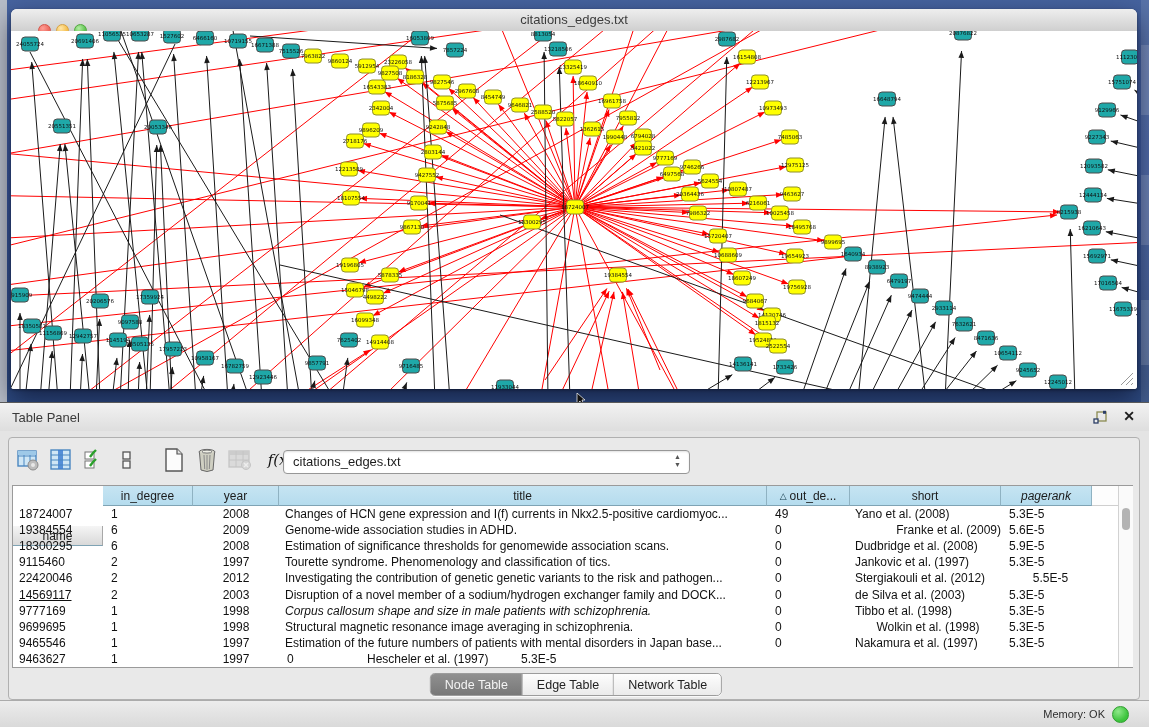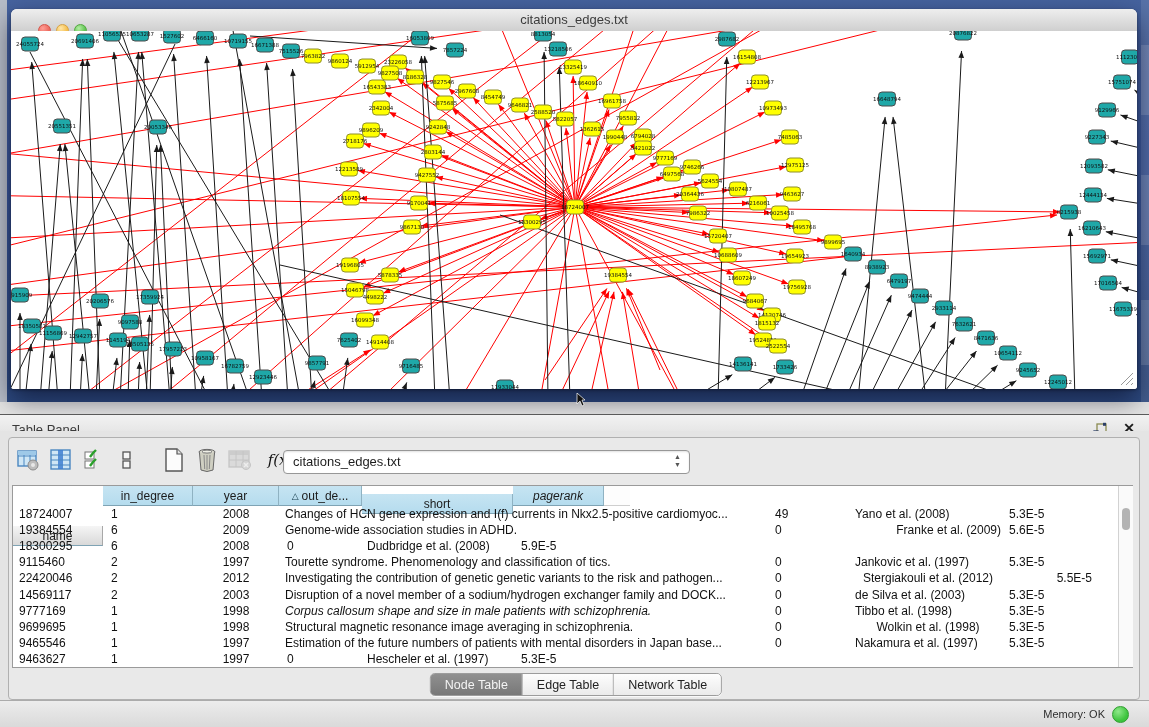--- a/index.html
+++ b/index.html
@@ -17,21 +17,21 @@
   #titlebar{position:absolute;left:0;top:0;right:0;height:22px;border-radius:6px 6px 0 0;
             background:linear-gradient(180deg,#eeeeee,#cfcfcf);border-bottom:1px solid #8f8f8f;}
   #title-text{position:absolute;left:0;right:0;top:3px;text-align:center;font-size:13px;color:#3c3c3c;}
   .tl{position:absolute;top:15px;width:11px;height:11px;border-radius:50%;}
   #tl-close{left:27px;background:radial-gradient(circle at 35% 30%,#ff9d95,#ec6a5e 60%);border:1px solid #d5544a;}
   #tl-min{left:45px;background:radial-gradient(circle at 35% 30%,#ffe6a8,#f5bf4f 60%);border:1px solid #d6a243;}
   #tl-zoom{left:63px;background:radial-gradient(circle at 35% 30%,#b5eea4,#61c554 60%);border:1px solid #52a73e;}
   #graph-wrap{position:absolute;left:0;top:22px;width:1126px;height:358px;overflow:hidden;background:#fff;border-radius:0 0 3px 3px;}
   #resize-grip line{stroke:#9a9a9a;stroke-width:1;}
   
-  #panel-header{position:absolute;left:0;top:414px;width:1149px;height:29px;
+  #panel-header{position:absolute;left:0;top:402px;width:1149px;height:29px;
                 background:linear-gradient(180deg,#f2f2f2,#dddddd);border-top:1px solid #5a5a5a;border-bottom:1px solid #c2c2c2;}
   #panel-title{position:absolute;left:12px;top:7px;font-size:13px;color:#3a3a3a;}
   #float-btn{position:absolute;right:40px;top:7px;width:16px;height:16px;cursor:default;}
   #close-btn{position:absolute;right:14px;top:5px;font-size:14px;font-weight:bold;color:#1c1c1c;}
   #panel-body{position:absolute;left:0;top:431px;width:1149px;height:269px;background:#e4e4e4;}
   #inner-panel{position:absolute;left:8px;top:437px;width:1132px;height:263px;background:#e9e9e9;
                border:1px solid #b0b0b0;border-radius:4px;box-sizing:border-box;}
   
   #toolbar{position:absolute;left:14px;top:444px;height:32px;display:flex;align-items:center;gap:6px;}
   .tb-btn{width:27px;height:28px;display:flex;align-items:center;justify-content:center;background:transparent;border:none;padding:0;}
@@ -1324,25 +1324,28 @@
 <div id="thead">
     <div class="th gray" style="width: 90px; margin-top: 40px;">
       <span>name</span>
     </div>
     <div class="th" style="width: 90px;">
       <span>in_degree</span>
     </div>
     <div class="th" style="width: 86px;">
       <span>year</span>
     </div>
+    <div class="th" style="width: 488px;">
+      <span>title</span>
+    </div>
     <div class="th" style="width: 83px;">
       <span class="sort">△</span>
       <span>out_de...</span>
     </div>
-    <div class="th" style="width: 151px; margin-top: 8px;">
+    <div class="th" style="width: 151px;">
       <span>short</span>
     </div>
     <div class="th" style="width: 91px; font-style: italic;">
       <span>pagerank</span>
     </div>
     <div class="th filler" style="width: 26px;"></div>
   </div>
 <div id="tbody">
     <div class="tr">
       <div class="td" style="width: 90px; text-align: left; padding-left: 6px;">18724007</div>
@@ -1359,44 +1362,45 @@
       <div class="td" style="width: 86px; text-align: center;">2009</div>
       <div class="td" style="width: 488px; text-align: left; padding-left: 6px;">Genome-wide association studies in ADHD.</div>
       <div class="td" style="width: 83px; text-align: left; padding-left: 8px;">0</div>
       <div class="td" style="width: 151px; text-align: right; padding-left: 5px;">Franke et al. (2009)</div>
       <div class="td" style="width: 91px; text-align: left; padding-left: 8px;">5.6E-5</div>
     </div>
     <div class="tr">
       <div class="td" style="width: 90px; text-align: left; padding-left: 6px;">18300295</div>
       <div class="td" style="width: 90px; text-align: left; padding-left: 8px;">6</div>
       <div class="td" style="width: 86px; text-align: center;">2008</div>
+      <div class="td" style="width: 488px; text-align: left; padding-left: 6px;">Estimation of significance thresholds for genomewide association scans.</div>
       <div class="td" style="width: 83px; text-align: left; padding-left: 8px;">0</div>
       <div class="td" style="width: 151px; text-align: left; padding-left: 5px;">Dudbridge et al. (2008)</div>
       <div class="td" style="width: 91px; text-align: left; padding-left: 8px;">5.9E-5</div>
     </div>
     <div class="tr">
       <div class="td" style="width: 90px; text-align: left; padding-left: 6px;">9115460</div>
       <div class="td" style="width: 90px; text-align: left; padding-left: 8px;">2</div>
       <div class="td" style="width: 86px; text-align: center;">1997</div>
       <div class="td" style="width: 488px; text-align: left; padding-left: 6px;">Tourette syndrome. Phenomenology and classification of tics.</div>
       <div class="td" style="width: 83px; text-align: left; padding-left: 8px;">0</div>
       <div class="td" style="width: 151px; text-align: left; padding-left: 5px;">Jankovic et al. (1997)</div>
       <div class="td" style="width: 91px; text-align: left; padding-left: 8px;">5.3E-5</div>
     </div>
     <div class="tr">
       <div class="td" style="width: 90px; text-align: left; padding-left: 6px;">22420046</div>
       <div class="td" style="width: 90px; text-align: left; padding-left: 8px;">2</div>
       <div class="td" style="width: 86px; text-align: center;">2012</div>
       <div class="td" style="width: 488px; text-align: left; padding-left: 6px;">Investigating the contribution of genetic genetic variants to the risk and pathogen...</div>
       <div class="td" style="width: 83px; text-align: left; padding-left: 8px;">0</div>
-      <div class="td" style="width: 151px; text-align: center; padding-left: 5px;">Stergiakouli et al. (2012)</div>
-      <div class="td" style="width: 91px; text-align: right; padding-left: 8px;">5.5E-5</div>
+      <div class="td" style="width: 151px; text-align: left; padding-left: 5px;">Stergiakouli et al. (2012)</div>
+      <div class="td" style="width: 91px; text-align: center; padding-left: 8px;">5.5E-5</div>
     </div>
     <div class="tr">
-      <div class="td" style="width: 90px; text-align: left; padding-left: 6px;">14569117</div>
+      <div class="td" style="width: 90px; text-align: left; padding-left: 6px; text-decoration: underline;">14569117</div>
       <div class="td" style="width: 90px; text-align: left; padding-left: 8px;">2</div>
       <div class="td" style="width: 86px; text-align: center;">2003</div>
       <div class="td" style="width: 488px; text-align: left; padding-left: 6px;">Disruption of a novel member of a sodium/hydrogen exchanger family and DOCK...</div>
       <div class="td" style="width: 83px; text-align: left; padding-left: 8px;">0</div>
       <div class="td" style="width: 151px; text-align: left; padding-left: 5px;">de Silva et al. (2003)</div>
       <div class="td" style="width: 91px; text-align: left; padding-left: 8px;">5.3E-5</div>
     </div>
     <div class="tr">
       <div class="td" style="width: 90px; text-align: left; padding-left: 6px;">9777169</div>
       <div class="td" style="width: 90px; text-align: left; padding-left: 8px;">1</div>

